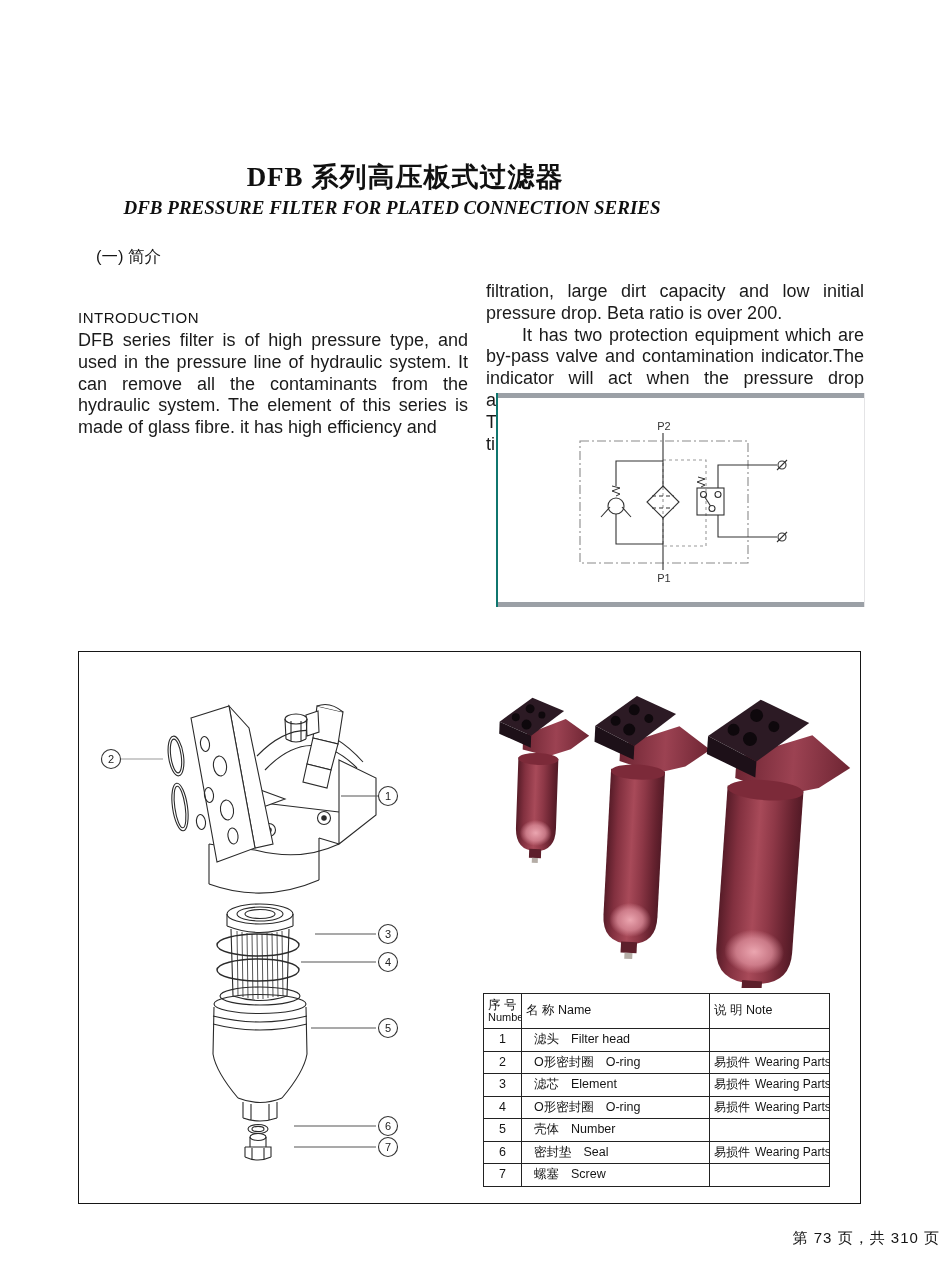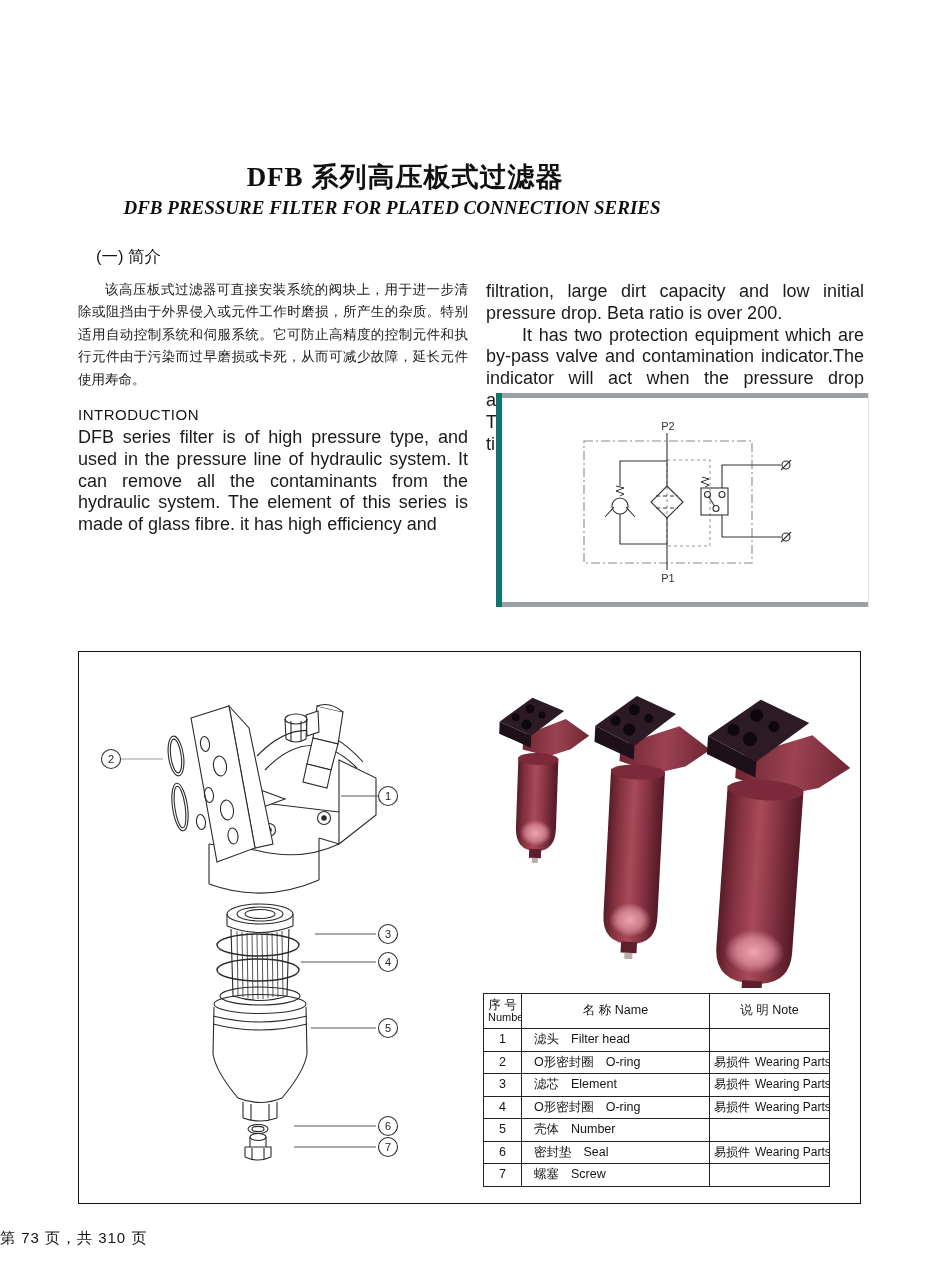--- a/index.html
+++ b/index.html
@@ -25,62 +25,61 @@
   .col-left{left:78px;top:279px;width:390px;}
   .col-right{left:486px;top:281px;width:378px;}
   .col-left p.zh{
     margin:0;font-size:13.5px;line-height:22.4px;text-align:justify;
     text-indent:2em;color:#1a1a1a;
   }
   .en-par{
     margin:0;font-size:18px;line-height:21.8px;text-align:justify;color:#1a1a1a;
   }
   .en-par.indent{text-indent:2em;}
-  .intro-h{margin:15px 0 4px 0;font-size:15px;letter-spacing:.5px;color:#141414;}
+  .intro-h{margin:30px 0 4px 0;font-size:15px;letter-spacing:.5px;color:#141414;}
   
   .diagram-panel{
     left:496px;top:393px;width:366px;height:214px;background:#fff;
-    border-left:6px solid #0f766e;border-right:1px solid #e4e4e6;
+    border-left:2px solid #0f766e;border-right:1px solid #e4e4e6;
   }
   .diagram-bar{position:absolute;left:0;width:100%;height:5px;background:#9ba0a6;}
   .diagram-bar.top{top:0;}
   .diagram-bar.bottom{bottom:0;}
   .diagram-svg{position:absolute;left:0;top:0;}
   
   .figure-box{
     left:78px;top:651px;width:781px;height:551px;border:1.6px solid #161616;background:#fff;
   }
   
   .parts-table{
     position:absolute;left:404px;top:341px;width:346px;border-collapse:collapse;
     font-size:12.5px;color:#141414;table-layout:fixed;
   }
   .parts-table td{border:1.2px solid #222;padding:0 4px;height:21.5px;line-height:1.05;overflow:hidden;white-space:nowrap;}
-  .parts-table tr.hdr td{height:34px;text-align:center;}
+  .parts-table tr.hdr td{height:34px;}
   .hdr-two{font-size:12.5px;line-height:1.05;}
   .hdr-two .sub{font-size:11px;}
   td.c-no{text-align:center;}
   td.c-name{padding-left:12px;}
   td.c-note{text-align:center;font-size:12px;}
   .en-gap{margin-left:12px;}
   .en-gap2{margin-left:5px;}
   
   .footer{
-    left:0;top:1229px;width:940px;text-align:left;font-size:15px;color:#141414;letter-spacing:1px;
+    left:0;top:1229px;width:940px;text-align:right;font-size:15px;color:#141414;letter-spacing:1px;
   }
 </style>
 </head>
 <body>
 
 <div class="abs title-zh">DFB 系列高压板式过滤器</div>
 <div class="abs title-en">DFB PRESSURE FILTER FOR PLATED CONNECTION SERIES</div>
 <div class="abs sec-heading">(一) 简介</div>
 
 <div class="abs col-left">
-  <p class="zh">该高压板式过滤器可直接安装系统的阀块上，用于进一步清除或阻挡由于外界侵入或元件工作时磨损，所产生的杂质。特别适用自动控制系统和伺服系统。它可防止高精度的控制元件和执行元件由于污染而过早磨损或卡死，从而可减少故障，延长元件使用寿命。</p>
   <div class="intro-h">INTRODUCTION</div>
   <p class="en-par">DFB series filter is of high pressure type, and used in the pressure line of hydraulic system. It can remove all the contaminants from the hydraulic system. The element of this series is made of glass fibre. it has high efficiency and</p>
 </div>
 
 <div class="abs col-right">
   <p class="en-par">filtration, large dirt capacity and low initial pressure drop. Beta ratio is over 200.</p>
   <p class="en-par indent">It has two protection equipment which are by-pass valve and contamination indicator.The indicator will act when the pressure drop across element attains adjustable pressure. The element should be cleaned or changed in time.</p>
 </div>
 
 <div class="abs diagram-panel">

